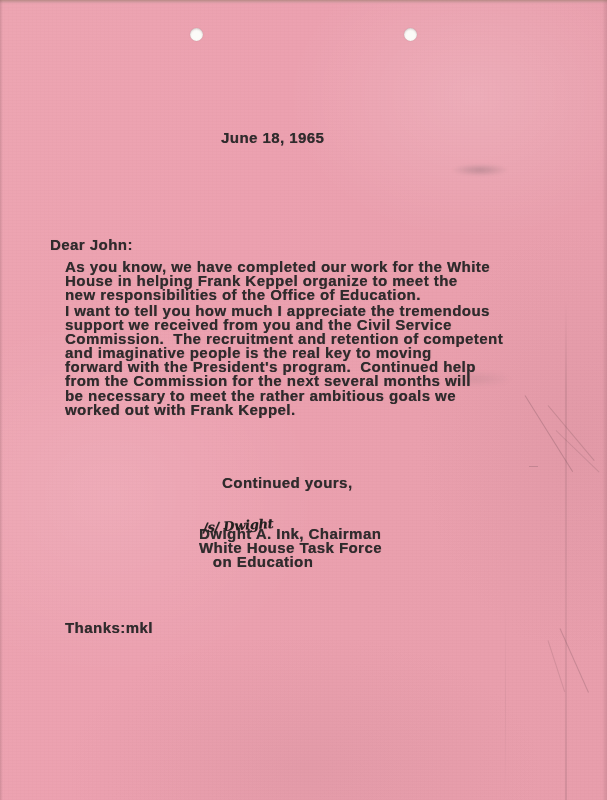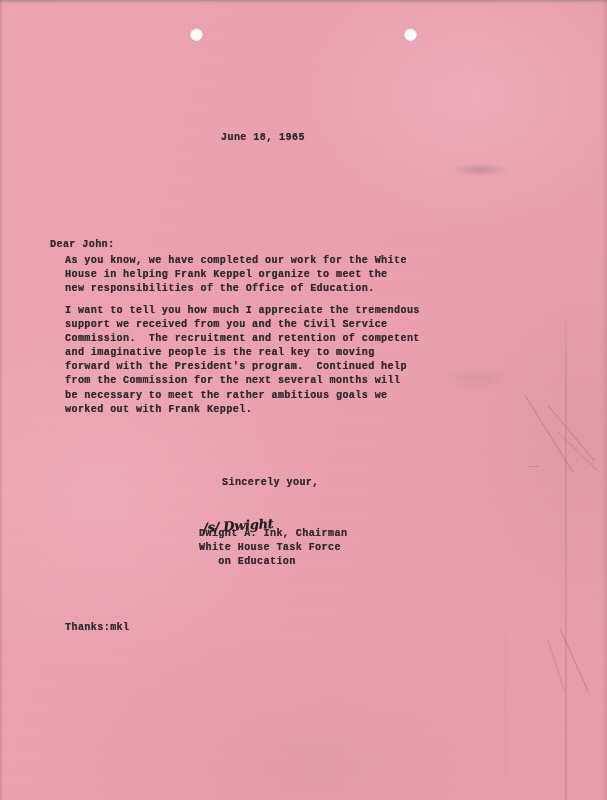--- a/index.html
+++ b/index.html
@@ -157,36 +157,36 @@
     filter: blur(2px);
   }
 
   
   #letter-body {
     position: absolute;
     inset: 0;
   }
   .typed {
     position: absolute;
-    font-family: Liberation Mono, monospace;
-    font-size: 10px;
+    font-family: Liberation Sans, sans-serif;
+    font-size: 15px;
     line-height: 14.1px;
     letter-spacing: 0.45px;
     color: #2f2b2c;
     white-space: pre;
     font-weight: 700;
     text-shadow:
       0 0 0.6px rgba(60,50,55,0.55),
       0.4px 0.3px 0.7px rgba(70,58,62,0.35);
   }
 
   #date-line          { left: 221px; top: 131px; }
   #recipient-block    { left: 65px;  top: 182px; }
   #salutation         { left: 50px;  top: 238px; }
-  #paragraph-1        { left: 65px;  top: 254px; }
+  #paragraph-1        { left: 65px;  top: 260px; }
   #paragraph-2        { left: 65px;  top: 304px; }
   #closing-thanks     { left: 65px;  top: 448px; }
   #closing-sincerely  { left: 222px; top: 476px; }
   #signature-block    { left: 199px; top: 527px; }
   #typist-initials    { left: 65px;  top: 621px; }
 
   
   #handwritten-signature {
     position: absolute;
     left: 203px;
@@ -242,21 +242,21 @@
     <div class="typed" id="paragraph-2">I want to tell you how much I appreciate the tremendous
 support we received from you and the Civil Service
 Commission.  The recruitment and retention of competent
 and imaginative people is the real key to moving
 forward with the President's program.  Continued help
 from the Commission for the next several months will
 be necessary to meet the rather ambitious goals we
 worked out with Frank Keppel.</div>
 
 
-    <div class="typed" id="closing-sincerely">Sincerely your,</div>
+    <div class="typed" id="closing-sincerely">Continued yours,</div>
 
     <div class="typed" id="signature-block">Dwight A. Ink, Chairman
 White House Task Force
    on Education</div>
 
     <div id="handwritten-signature">/s/ Dwight</div>
 
     <div class="typed" id="typist-initials">Thanks:mkl</div>
 
   </div>

